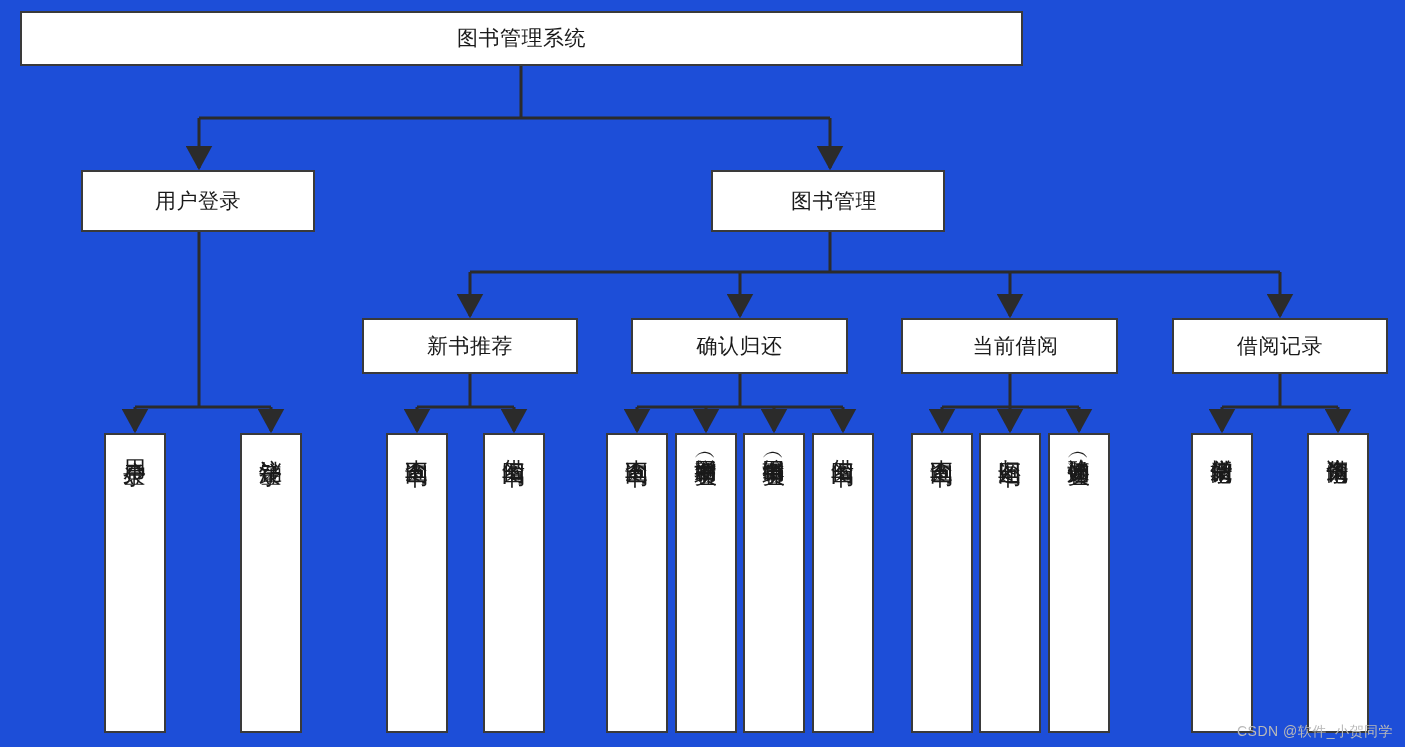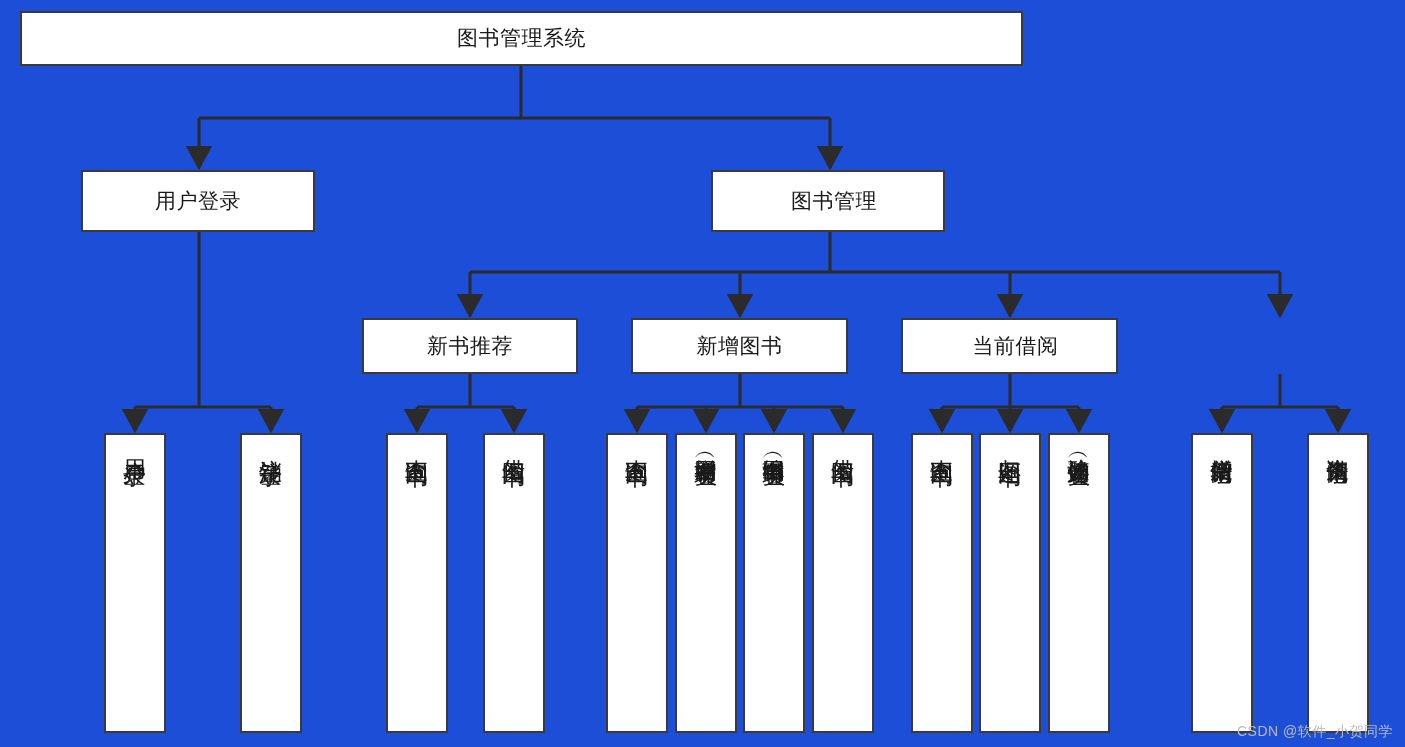--- a/index.html
+++ b/index.html
@@ -139,25 +139,28 @@
     <span class="label">用户登录</span>
   </div>
   <div class="node horizontal" style="left:711px; top:170px; width:234px; height:62px;padding-left:12px;">
     <span class="label">图书管理</span>
   </div>
 
   <div class="node horizontal" style="left:362px; top:318px; width:216px; height:56px;">
     <span class="label">新书推荐</span>
   </div>
   <div class="node horizontal" style="left:631px; top:318px; width:217px; height:56px;">
-    <span class="label">新增图书</span>
+    <span class="label">确认归还</span>
   </div>
   <div class="node horizontal" style="left:901px; top:318px; width:217px; height:56px;padding-left:12px;">
     <span class="label">当前借阅</span>
   </div>
+  <div class="node horizontal" style="left:1172px; top:318px; width:216px; height:56px;">
+    <span class="label">借阅记录</span>
+  </div>
 
   <div class="node vertical" style="left:104px; top:433px; width:62px; height:300px;">
     <span class="label">用户登录</span>
   </div>
   <div class="node vertical" style="left:240px; top:433px; width:62px; height:300px;">
     <span class="label">注销登录</span>
   </div>
 
   <div class="node vertical" style="left:386px; top:433px; width:62px; height:300px;">
     <span class="label">查询图书</span>

